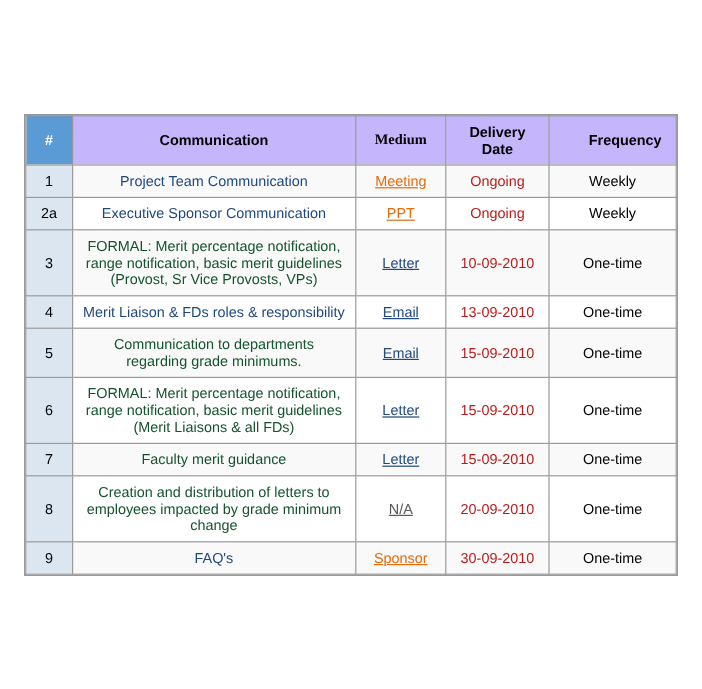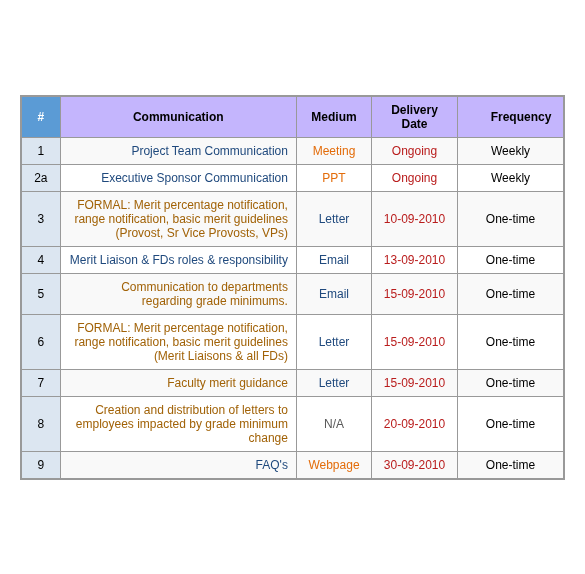--- a/index.html
+++ b/index.html
@@ -38,44 +38,46 @@
       background-color: #5b9bd5;
       color: #fff;
       width: 36px;
     }
     th.comm-col {
       width: 220px;
       text-align: center;
     }
     th.medium-col {
       width: 70px;
+      font-family: Liberation Serif, serif;
     }
     th.date-col {
       width: 80px;
       margin-left: 12px;
     }
     th.freq-col {
       width: 80px;
       padding-left: 29px;
     }
     td.num-col {
       background-color: #ddeeff;
       color: #000;
       font-weight: normal;
       width: 36px;
     }
     td.comm-cell {
-      text-align: right;
+      text-align: center;
       color: #1f497d;
     }
     td.comm-cell.black {
-      color: #a16207;
+      color: #14532d;
     }
     td.medium-cell {
       color: #e36c0a;
+      text-decoration: underline;
     }
     td.medium-cell.blue {
       color: #1f497d;
     }
     td.medium-cell.gray {
       color: #595959;
     }
     td.date-cell {
       color: #b91c1c;
       margin-top: 26px;
@@ -160,19 +162,19 @@
         <tr>
           <td class="num-col">8</td>
           <td class="comm-cell black">Creation and distribution of letters to employees impacted by grade minimum change</td>
           <td class="medium-cell gray">N/A</td>
           <td class="date-cell">20-09-2010</td>
           <td class="freq-cell">One-time</td>
         </tr>
         <tr>
           <td class="num-col">9</td>
           <td class="comm-cell">FAQ's</td>
-          <td class="medium-cell">Webpage</td>
+          <td class="medium-cell">Sponsor</td>
           <td class="date-cell">30-09-2010</td>
           <td class="freq-cell">One-time</td>
         </tr>
       </tbody>
   </table>
 </div>
 
 </body></html>

